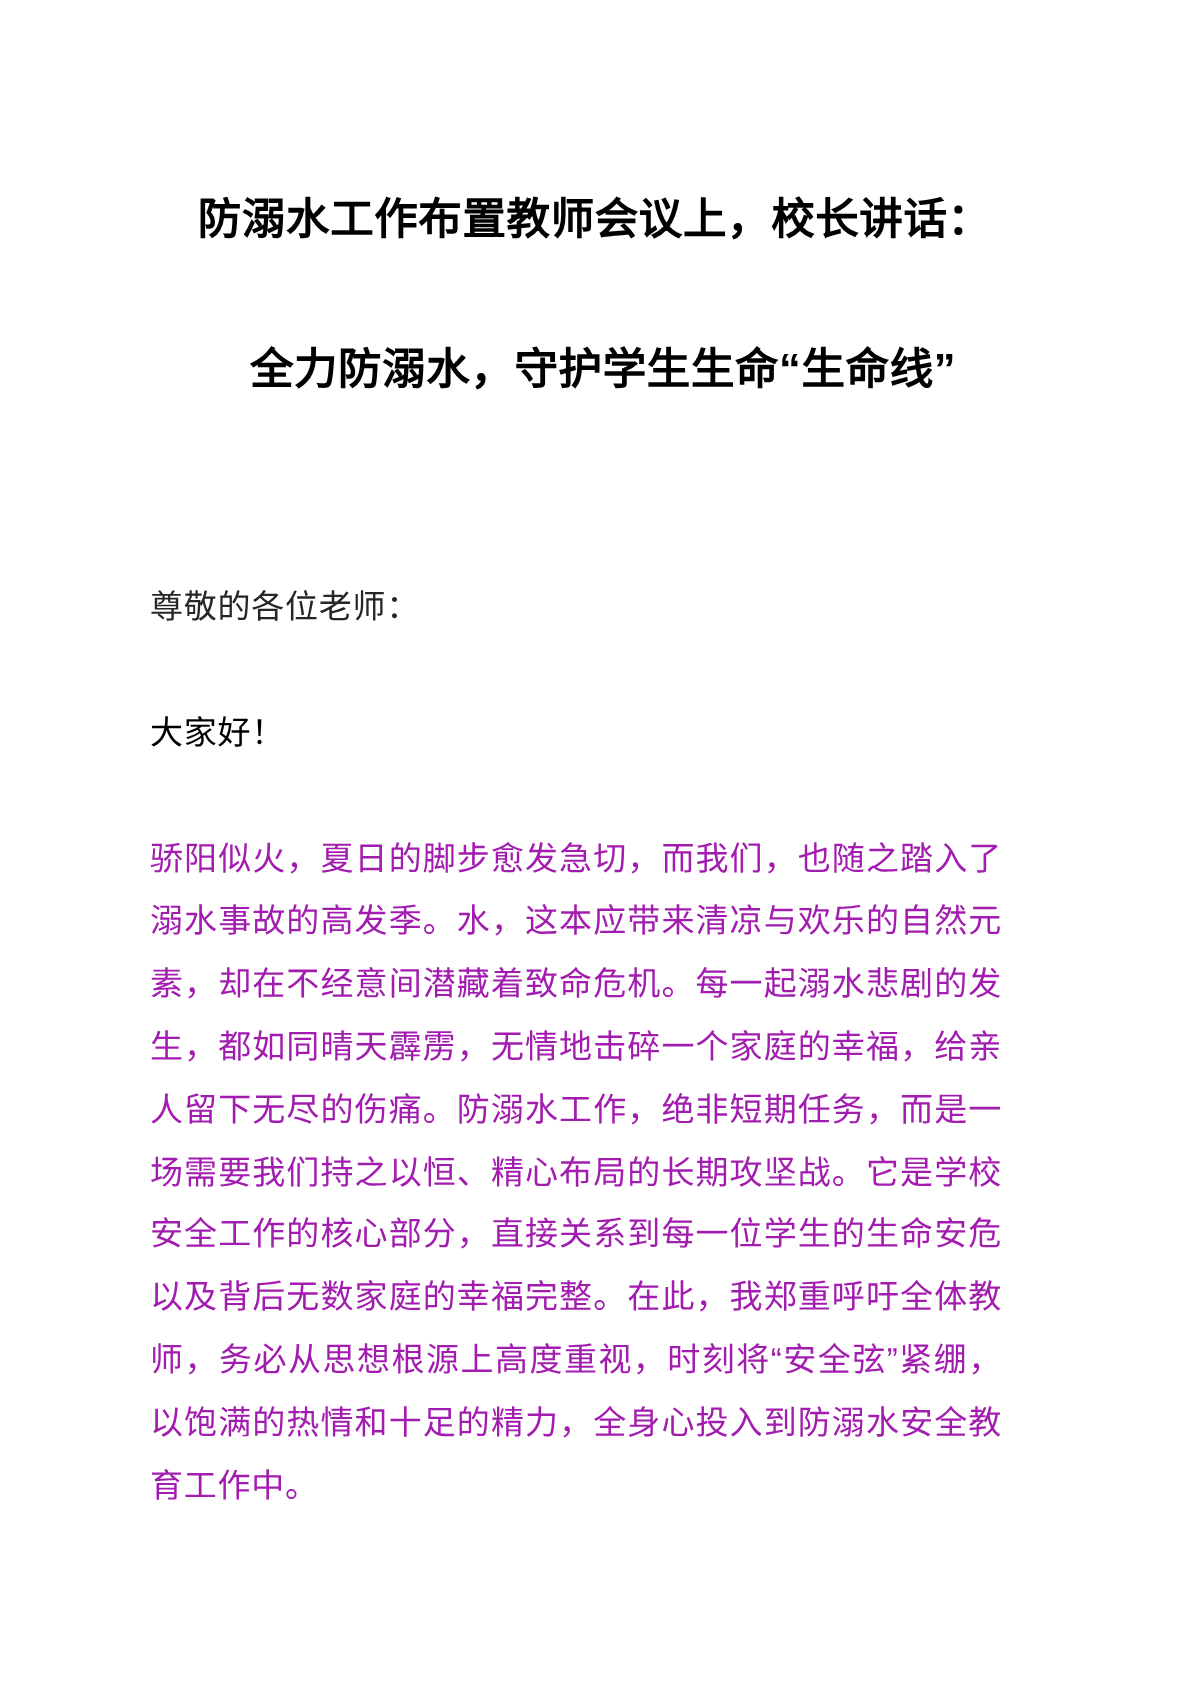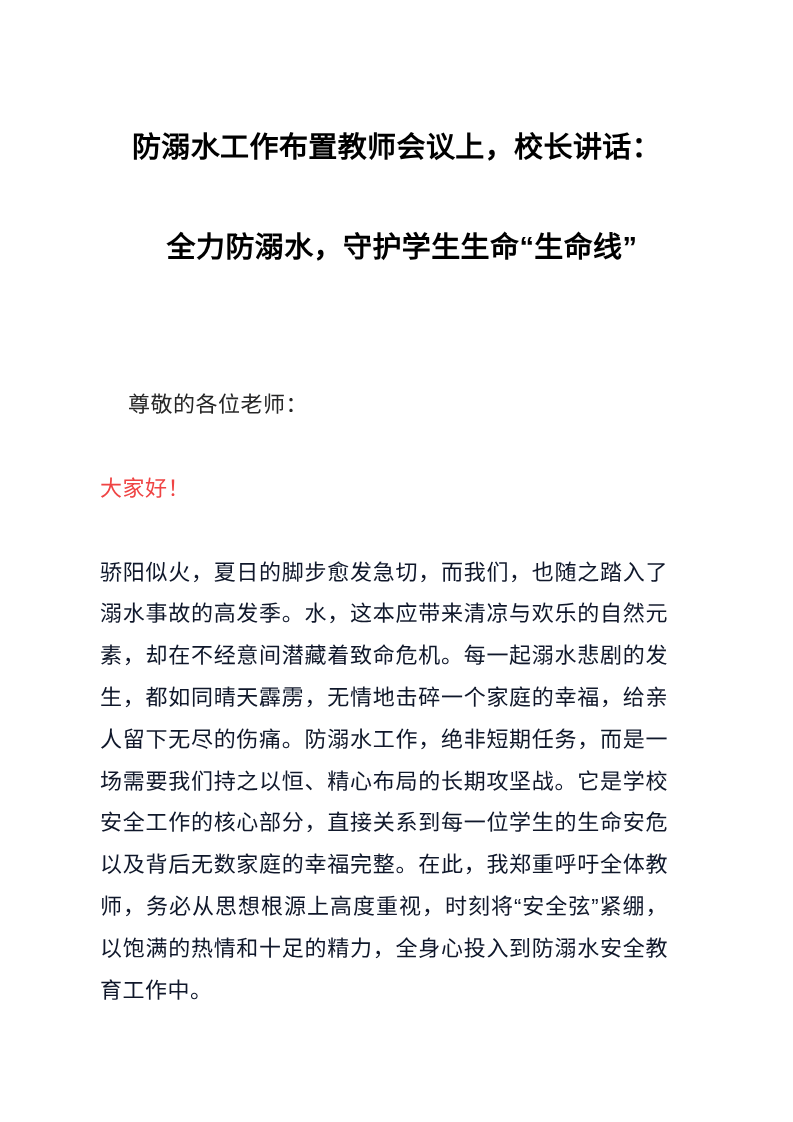--- a/index.html
+++ b/index.html
@@ -47,20 +47,20 @@
 </head>
 <body>
 
 <div class="page" style="background: rgb(255, 255, 255);">
 
   <h1 class="title-line" style="color: rgb(0, 0, 0);">防溺水工作布置教师会议上，校长讲话：</h1>
 
   <h1 class="title-line" style="color: rgb(0, 0, 0);">全力防溺水，守护学生生命“生命线”</h1>
 
   <div class="body-block">
-    <p style="color: rgb(38, 38, 38); margin-left: 28px;">尊敬的各位老师：</p>
+    <p style="color: rgb(38, 38, 38);">尊敬的各位老师：</p>
 
-    <p style="color: #ef4444;">大家好！</p>
+    <p style="color: #000000;">大家好！</p>
 
-    <p style="color: #0f172a;">骄阳似火，夏日的脚步愈发急切，而我们，也随之踏入了溺水事故的高发季。水，这本应带来清凉与欢乐的自然元素，却在不经意间潜藏着致命危机。每一起溺水悲剧的发生，都如同晴天霹雳，无情地击碎一个家庭的幸福，给亲人留下无尽的伤痛。防溺水工作，绝非短期任务，而是一场需要我们持之以恒、精心布局的长期攻坚战。它是学校安全工作的核心部分，直接关系到每一位学生的生命安危以及背后无数家庭的幸福完整。在此，我郑重呼吁全体教师，务必从思想根源上高度重视，时刻将“安全弦”紧绷，以饱满的热情和十足的精力，全身心投入到防溺水安全教育工作中。</p>
+    <p style="color: #a21caf;">骄阳似火，夏日的脚步愈发急切，而我们，也随之踏入了溺水事故的高发季。水，这本应带来清凉与欢乐的自然元素，却在不经意间潜藏着致命危机。每一起溺水悲剧的发生，都如同晴天霹雳，无情地击碎一个家庭的幸福，给亲人留下无尽的伤痛。防溺水工作，绝非短期任务，而是一场需要我们持之以恒、精心布局的长期攻坚战。它是学校安全工作的核心部分，直接关系到每一位学生的生命安危以及背后无数家庭的幸福完整。在此，我郑重呼吁全体教师，务必从思想根源上高度重视，时刻将“安全弦”紧绷，以饱满的热情和十足的精力，全身心投入到防溺水安全教育工作中。</p>
   </div>
 
 </div>
 
 </body></html>

